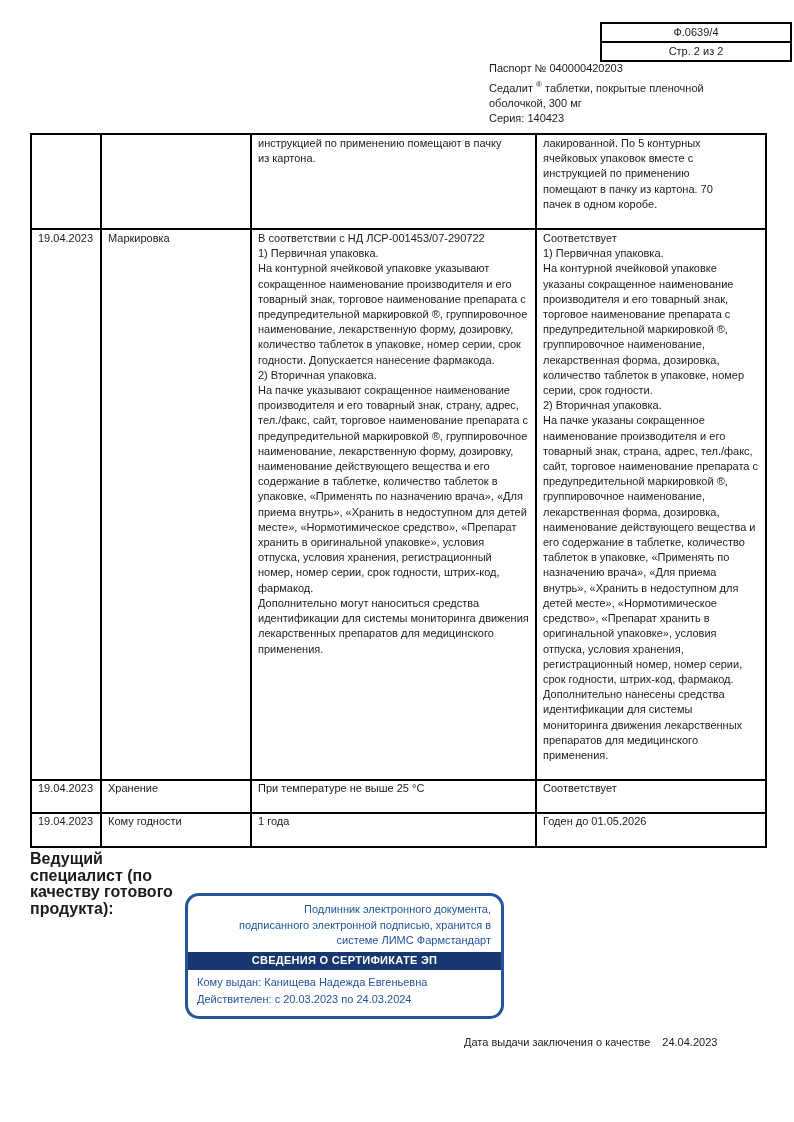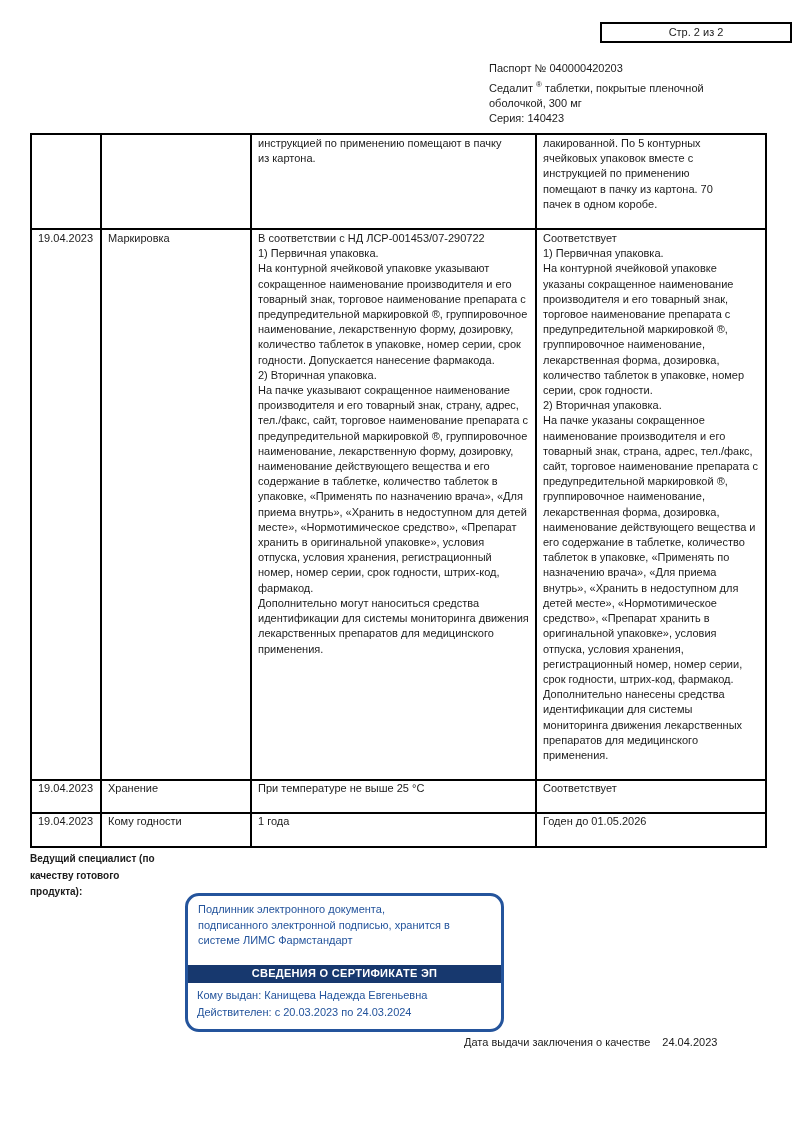--- a/index.html
+++ b/index.html
@@ -51,37 +51,37 @@
 
   
   .conclusion {
     position: absolute; left: 30px; top: 817px; width: 585px;
     font-size: 11px; line-height: 16.5px;
   }
   .conclusion b { font-weight: bold; }
 
   .specialist {
     position: absolute; left: 30px; top: 851px; width: 150px;
-    font-size: 10px; font-weight: bold; line-height: 16.5px;
+    font-size: 16px; font-weight: bold; line-height: 16.5px;
     white-space: pre-line;
   }
 
   
   .stamp {
     position: absolute; left: 185px; top: 893px; width: 319px;
     border: 3px solid var(--stamp-blue, #24549c);
     border-radius: 14px;
     color: var(--stamp-blue, #24549c);
     font-size: 11px;
     background: #fff;
     overflow: hidden;
   }
   .stamp-head {
-    padding: 6px 10px 16px;
-    text-align: left;
+    padding: 6px 10px 3px;
+    text-align: right;
     line-height: 15.5px;
     white-space: pre-line;
   }
   .stamp-band {
     background: var(--stamp-band-bg, #17386e);
     color: var(--stamp-band-text, #ffffff);
     text-align: center;
     font-weight: 600;
     padding: 2px 8px 3px;
     line-height: 13px;
@@ -95,20 +95,21 @@
     font-size: 11px;
   }
   .footer-date .fd-value { margin-left: 12px; }
 </style>
 </head>
 <body>
 
 <div class="page">
 
   <div class="formbox">
+    <div class="formbox-cell top">Ф.0639/4</div>
     <div class="formbox-cell">Стр. 2 из 2</div>
   </div>
 
   <div class="passport">
     <div>Паспорт № 040000420203</div>
     <div><span>Седалит</span>&nbsp;<sup>®</sup>&nbsp;<span>таблетки, покрытые пленочной</span></div>
     <div>оболочкой, 300 мг</div>
     <div>Серия: 140423</div>
   </div>
 

